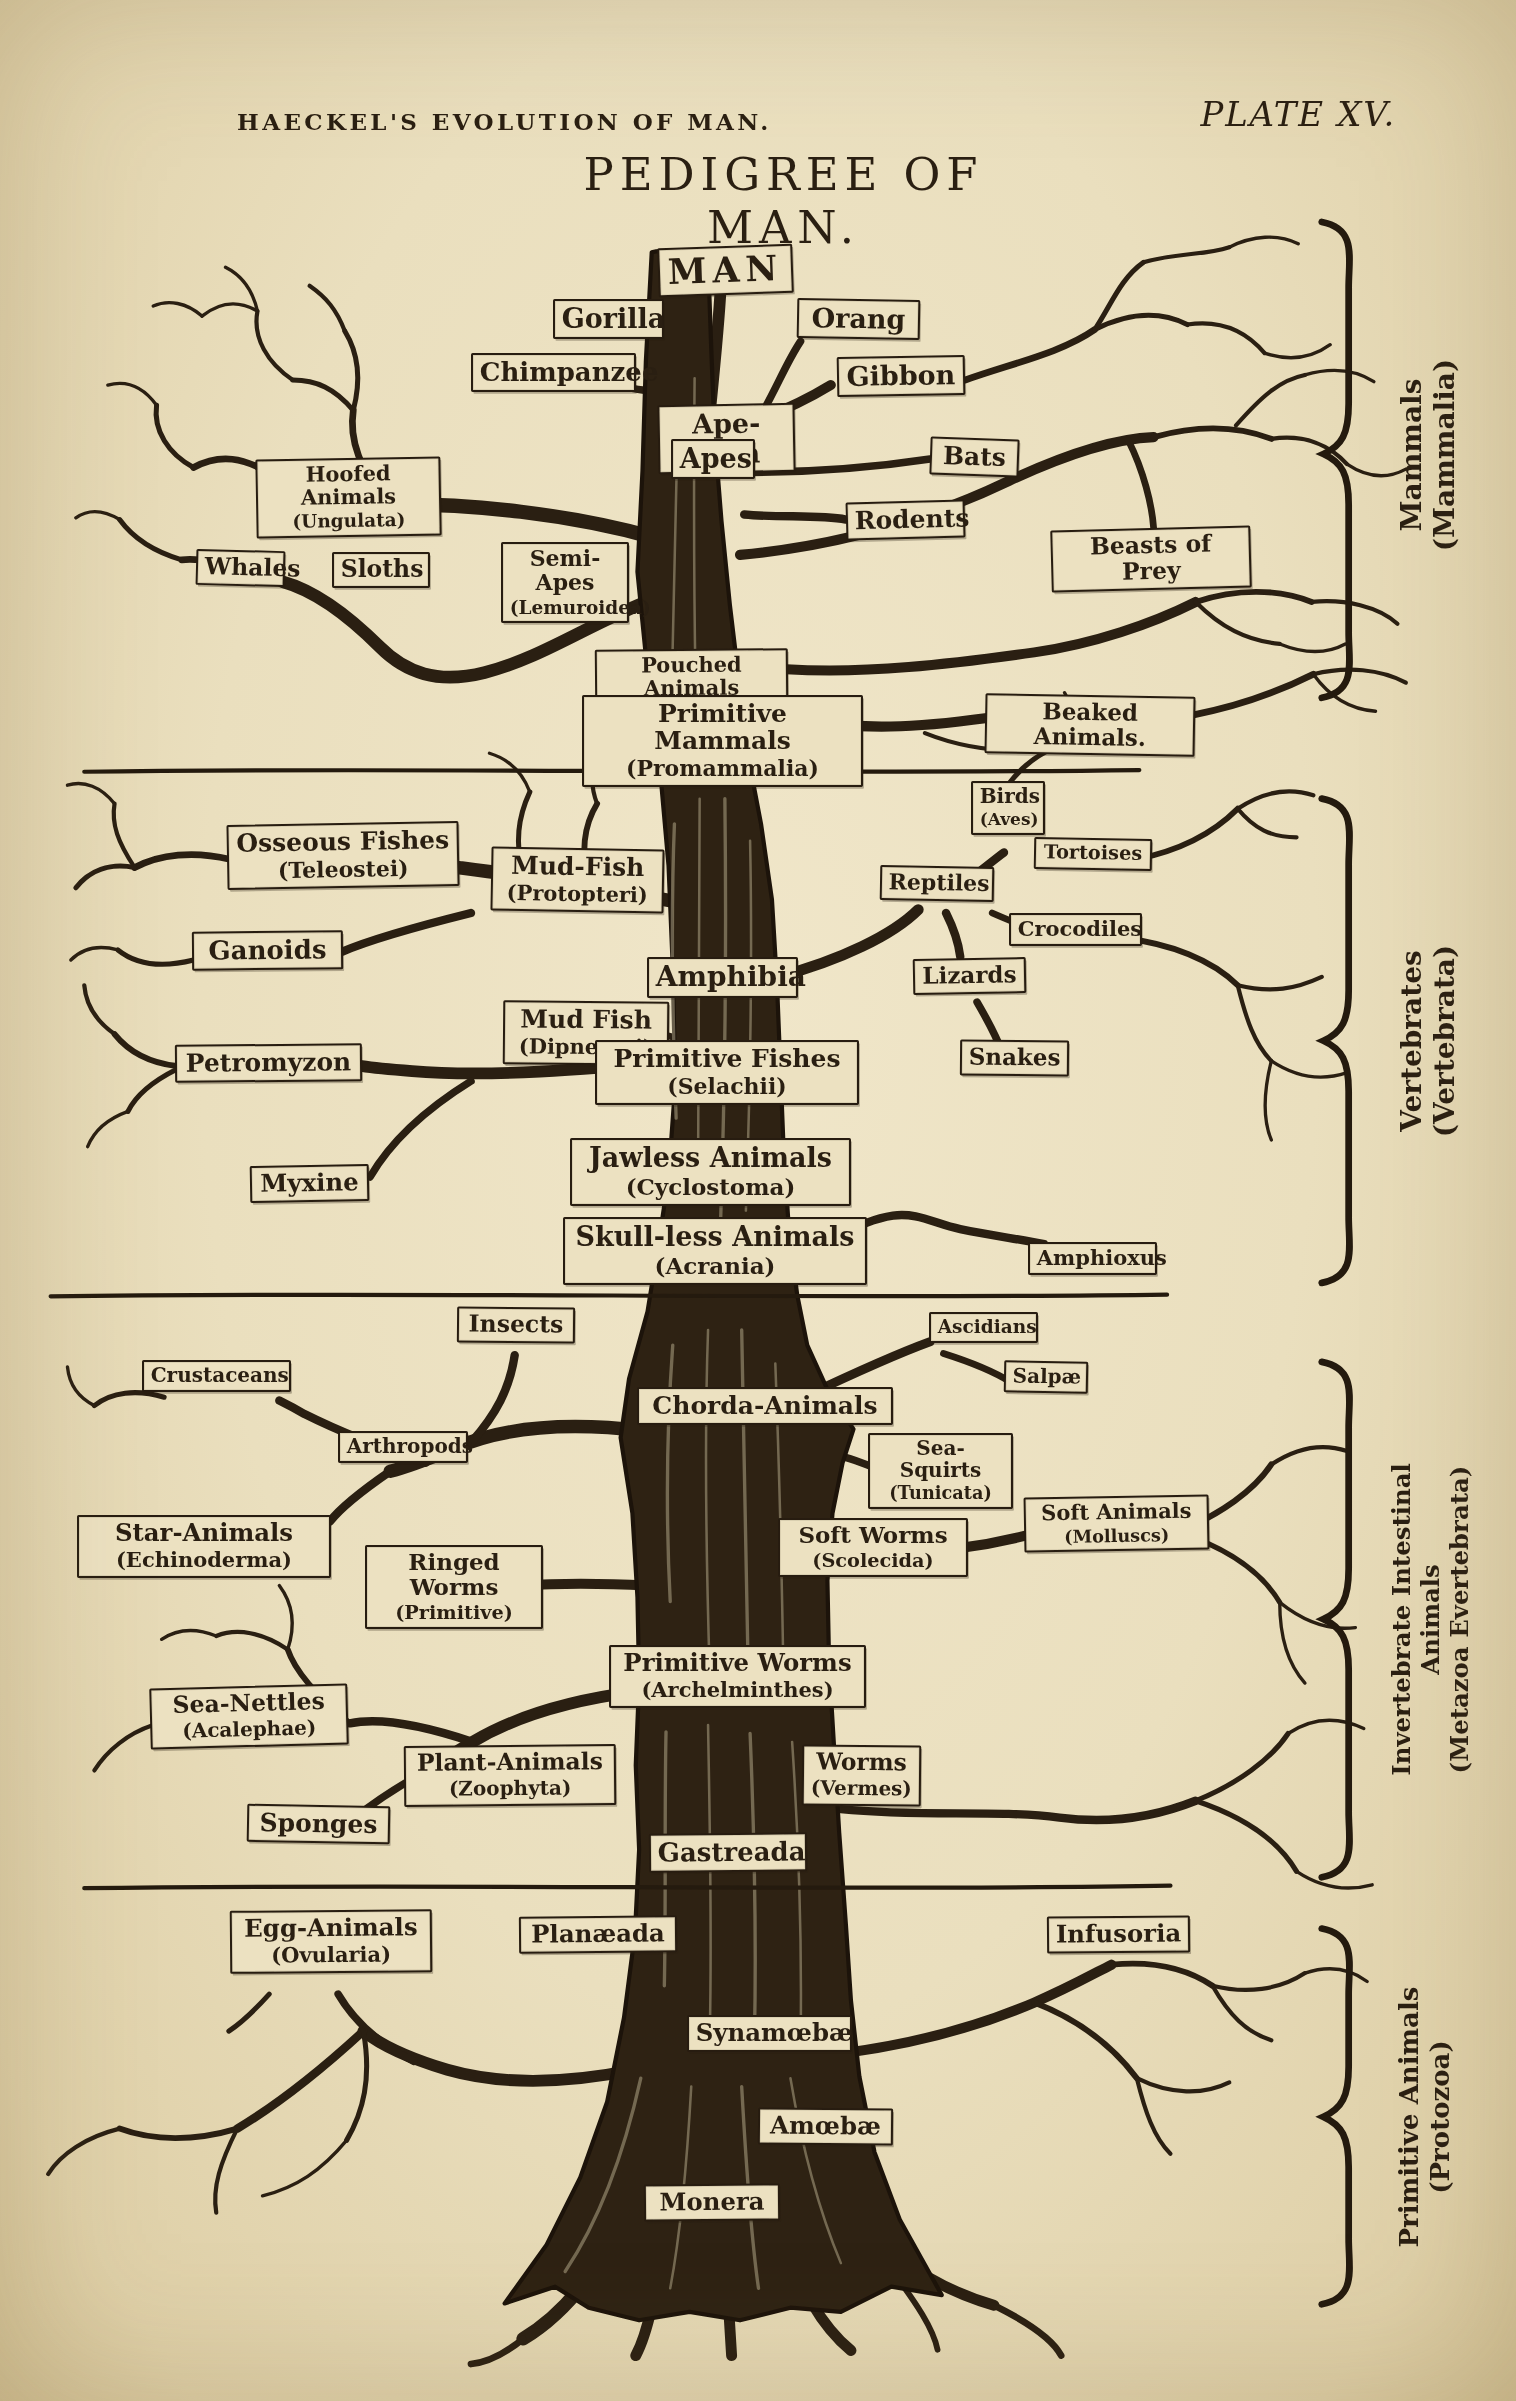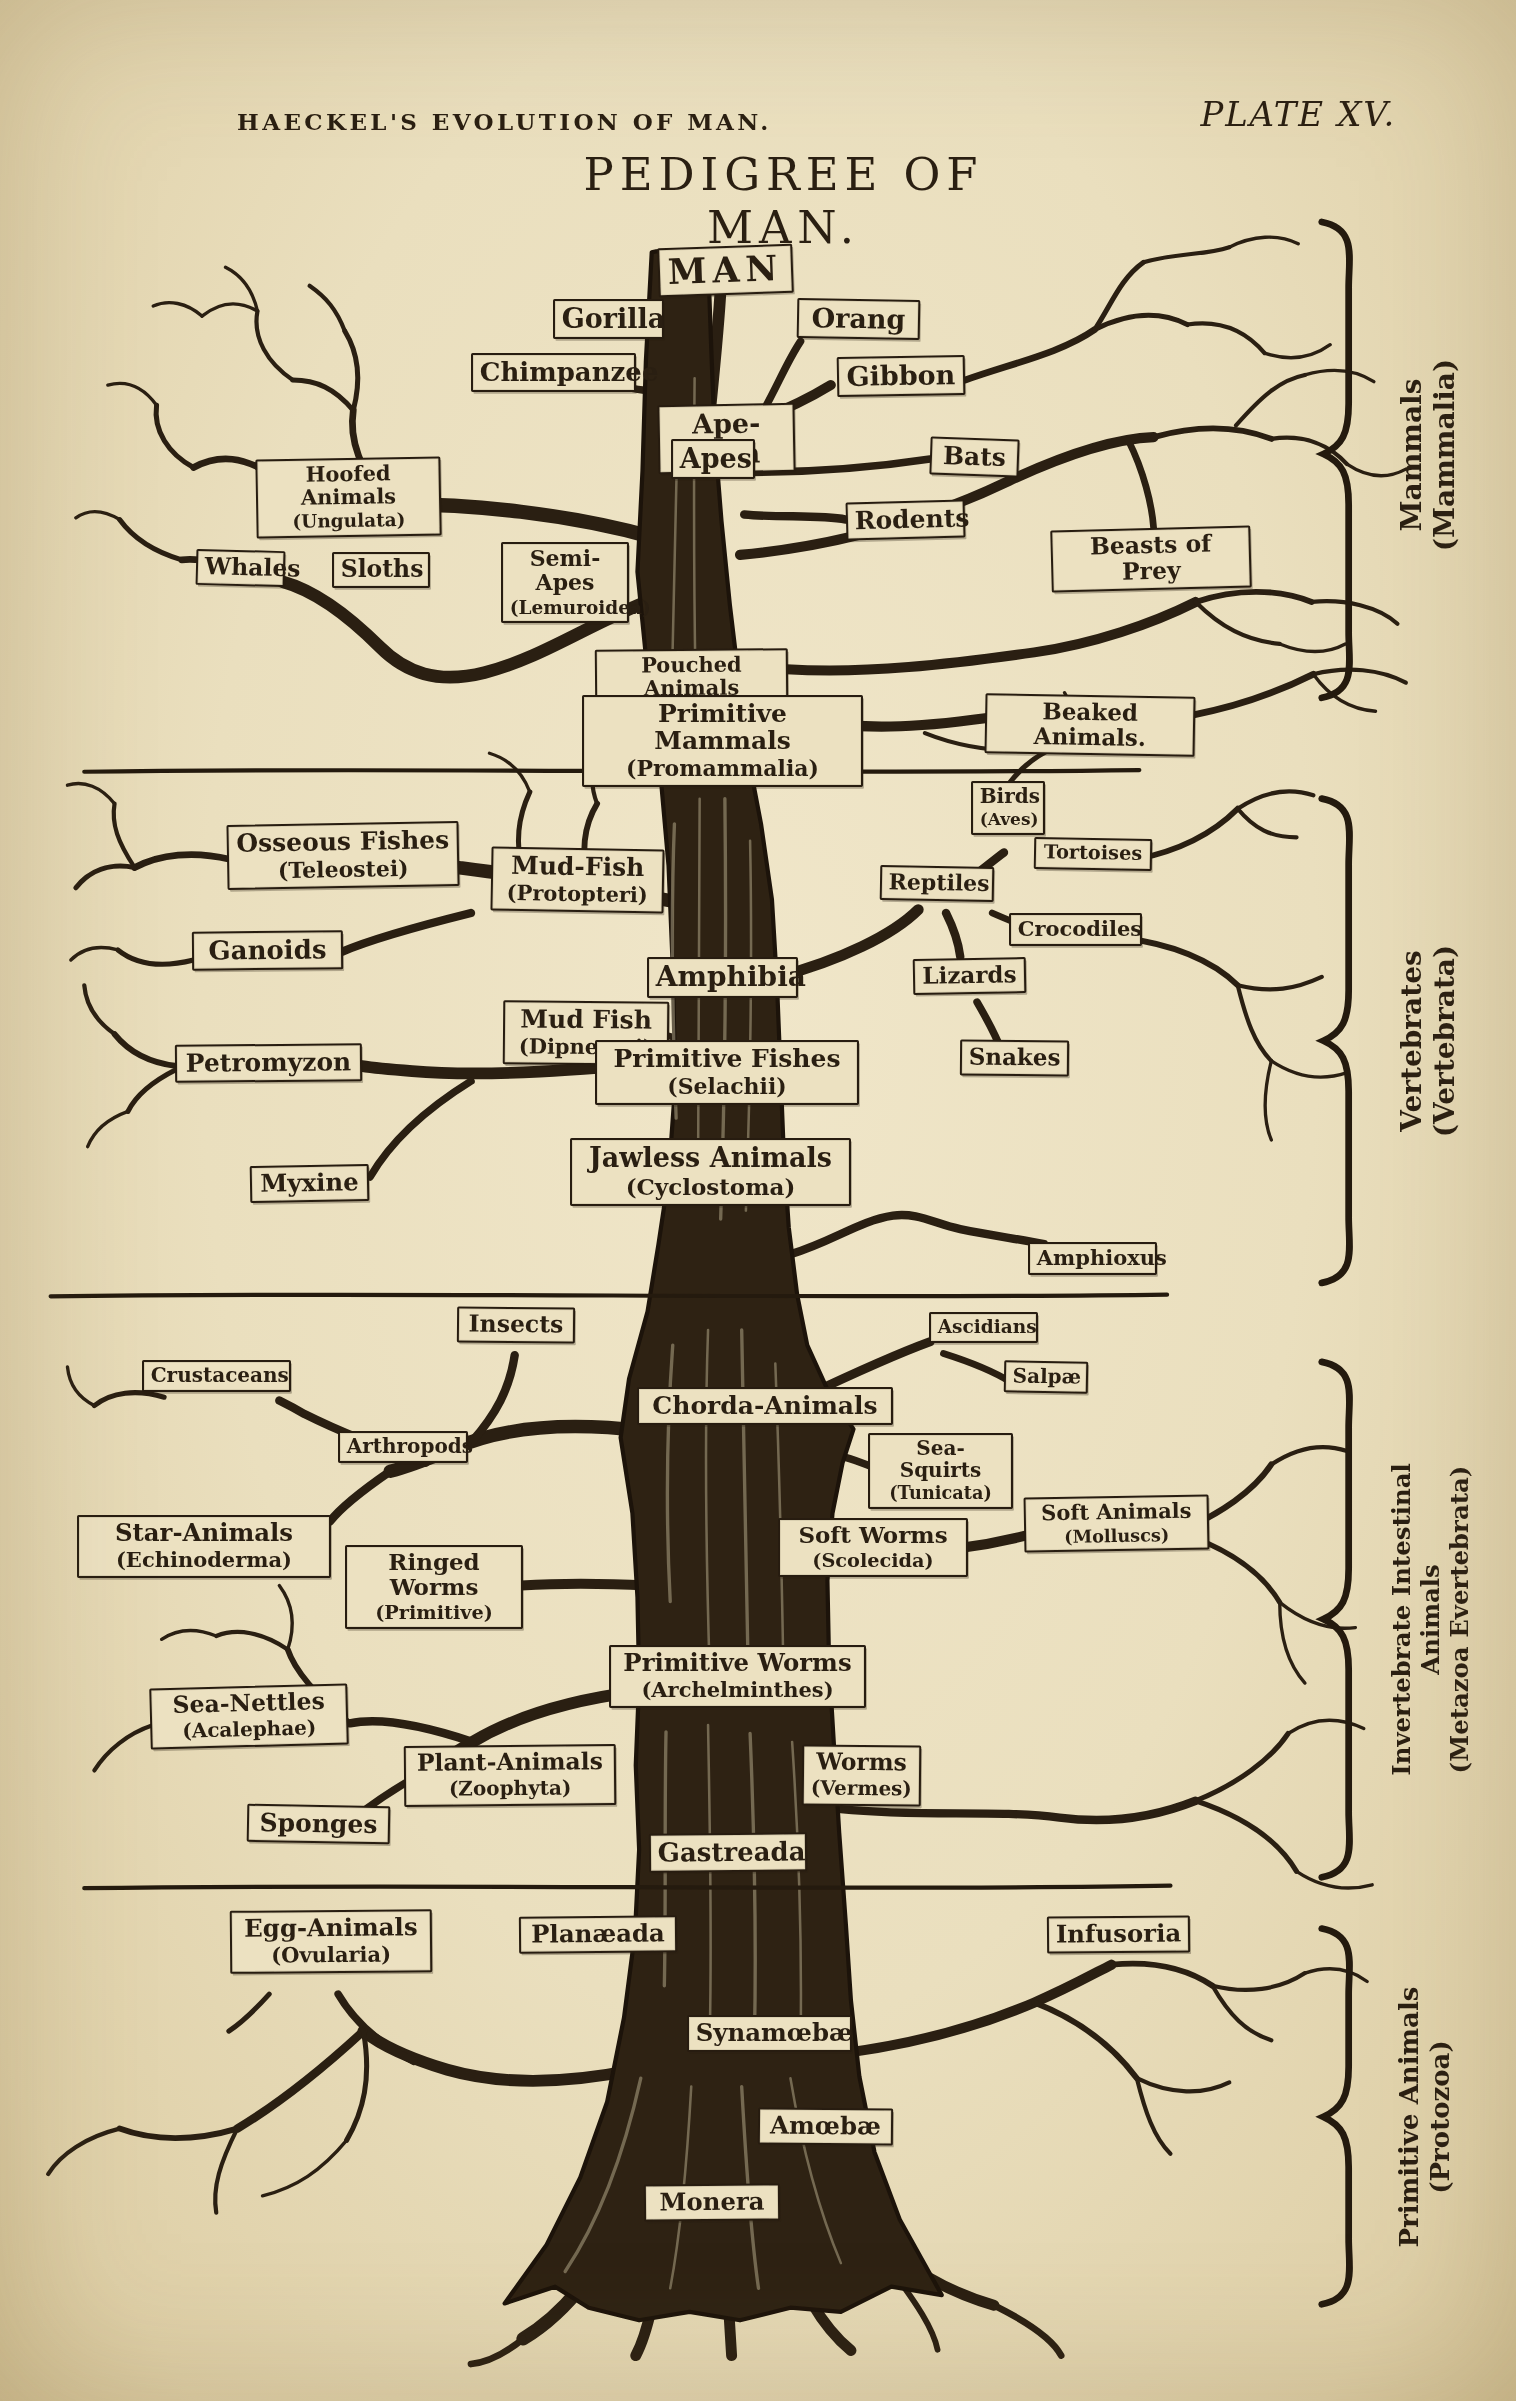--- a/index.html
+++ b/index.html
@@ -312,20 +312,24 @@
   <div class="box" style="left:960px;top:1040px;width:109px;--fs:23px;transform:rotate(0.5deg)">
       <span class="lbl">Snakes</span>
     </div>
   <div class="box" style="left:250px;top:1165px;width:119px;--fs:24.4px;transform:rotate(-1deg)">
       <span class="lbl">Myxine</span>
     </div>
   <div class="box" style="left:570px;top:1138px;width:281px;--fs:27px;--fss:23px">
       <span class="lbl">Jawless Animals</span>
       <span class="sub">(Cyclostoma)</span>
     </div>
+  <div class="box" style="left:563px;top:1217px;width:304px;--fs:27px;--fss:23px">
+      <span class="lbl">Skull-less Animals</span>
+      <span class="sub">(Acrania)</span>
+    </div>
   <div class="box" style="left:1028px;top:1242px;width:129px;--fs:21px">
       <span class="lbl">Amphioxus</span>
     </div>
 
   <div class="box" style="left:457px;top:1307px;width:118px;--fs:23.5px;transform:rotate(0.5deg)">
       <span class="lbl">Insects</span>
     </div>
   <div class="box" style="left:142px;top:1360px;width:149px;--fs:20px">
       <span class="lbl">Crustaceans</span>
     </div>
@@ -350,21 +354,21 @@
       <span class="sub">(Echinoderma)</span>
     </div>
   <div class="box" style="left:778px;top:1518px;width:190px;--fs:23px;--fss:19.3px">
       <span class="lbl">Soft Worms</span>
       <span class="sub">(Scolecida)</span>
     </div>
   <div class="box" style="left:1024px;top:1496px;width:185px;--fs:21px;--fss:17.7px;transform:rotate(-1deg)">
       <span class="lbl">Soft Animals</span>
       <span class="sub">(Molluscs)</span>
     </div>
-  <div class="box" style="left:345px;top:1545px;width:178px;--fs:23px;--fss:19.3px">
+  <div class="box" style="left:365px;top:1545px;width:178px;--fs:23px;--fss:19.3px">
       <span class="lbl">Ringed Worms</span>
       <span class="sub">(Primitive)</span>
     </div>
   <div class="box" style="left:609px;top:1645px;width:257px;--fs:24.4px;--fss:21px">
       <span class="lbl">Primitive Worms</span>
       <span class="sub">(Archelminthes)</span>
     </div>
   <div class="box" style="left:150px;top:1686px;width:198px;--fs:23.5px;--fss:20px;transform:rotate(-1.5deg)">
       <span class="lbl">Sea-Nettles</span>
       <span class="sub">(Acalephae)</span>

